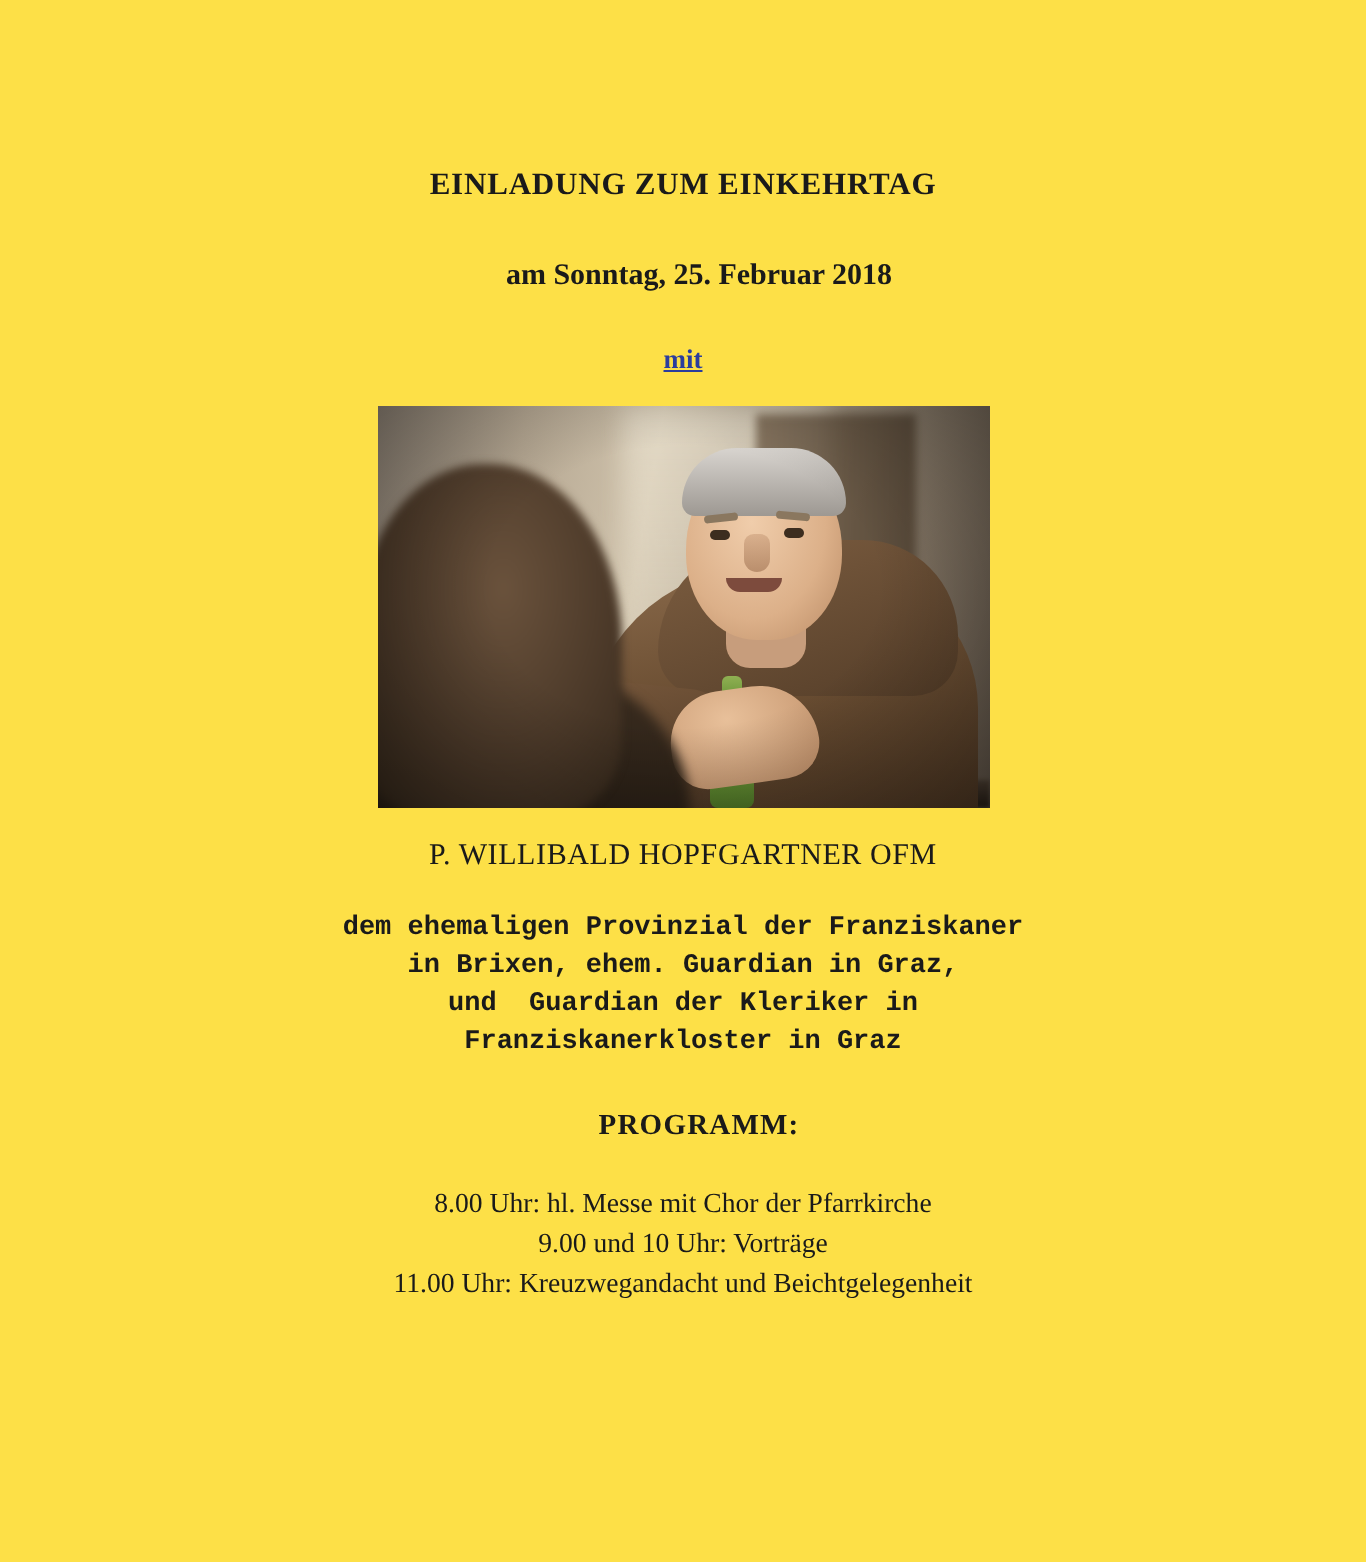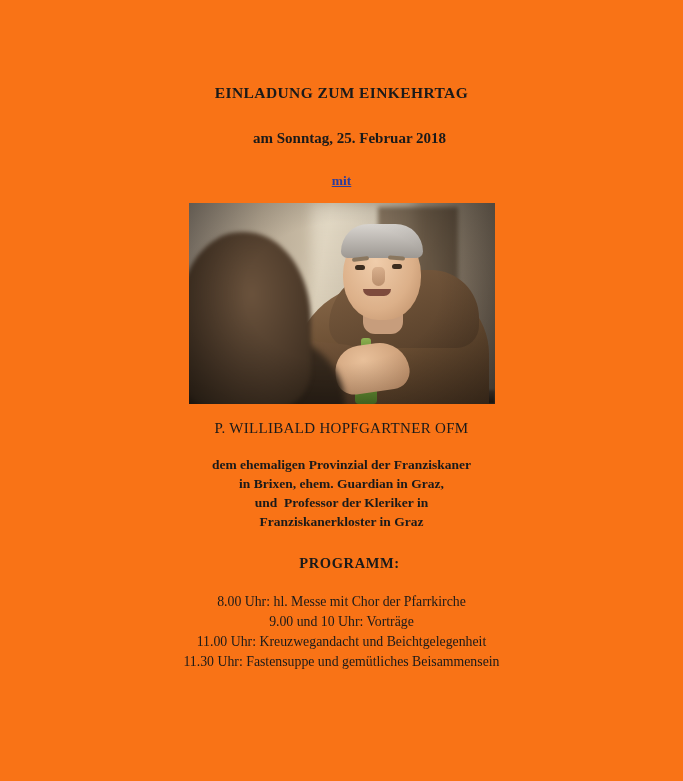--- a/index.html
+++ b/index.html
@@ -11,21 +11,21 @@
     width: 683px;
     height: 781px;
     font-family: "Liberation Serif", serif;
     color: #1a1a1a;
     overflow: hidden;
   }
   .page {
     width: 683px;
     height: 781px;
     position: relative;
-    background: #f97316;
+    background: #fde047;
     box-sizing: border-box;
     padding-top: 84px;
     text-align: center;
   }
   .title {
     font-size: 15.5px;
     font-weight: bold;
     letter-spacing: 0.4px;
     margin: 0 0 26px 0;
     line-height: 1.2;
@@ -247,20 +247,21 @@
     font-size: 15px;
     font-weight: normal;
     letter-spacing: 0.3px;
     margin: 0 0 18px 0;
   }
   .bio {
     font-size: 13.5px;
     font-weight: bold;
     line-height: 1.42;
     margin: 0 0 24px 0;
+    font-family: Liberation Mono, monospace;
   }
   .bio div { white-space: pre; }
   .program-heading {
     font-size: 14.5px;
     font-weight: bold;
     letter-spacing: 0.6px;
     margin: 0 0 20px 16px;
   }
   .program-list {
     font-size: 13.8px;
@@ -307,26 +308,25 @@
       <div class="ph-fg-head"></div>
       <div class="ph-vignette"></div>
     </div>
   </div>
 
   <div class="speaker-name">P. WILLIBALD HOPFGARTNER OFM</div>
 
   <div class="bio">
     <div>dem ehemaligen Provinzial der Franziskaner</div>
     <div>in Brixen, ehem. Guardian in Graz,</div>
-    <div>und  Professor der Kleriker in</div>
+    <div>und  Guardian der Kleriker in</div>
     <div>Franziskanerkloster in Graz</div>
   </div>
 
   <div class="program-heading">PROGRAMM:</div>
 
   <div class="program-list">
     <div>8.00 Uhr: hl. Messe mit Chor der Pfarrkirche</div>
     <div>9.00 und 10 Uhr: Vorträge</div>
     <div>11.00 Uhr: Kreuzwegandacht und Beichtgelegenheit</div>
-    <div>11.30 Uhr: Fastensuppe und gemütliches Beisammensein</div>
   </div>
 
 </div>
 
 </body></html>

